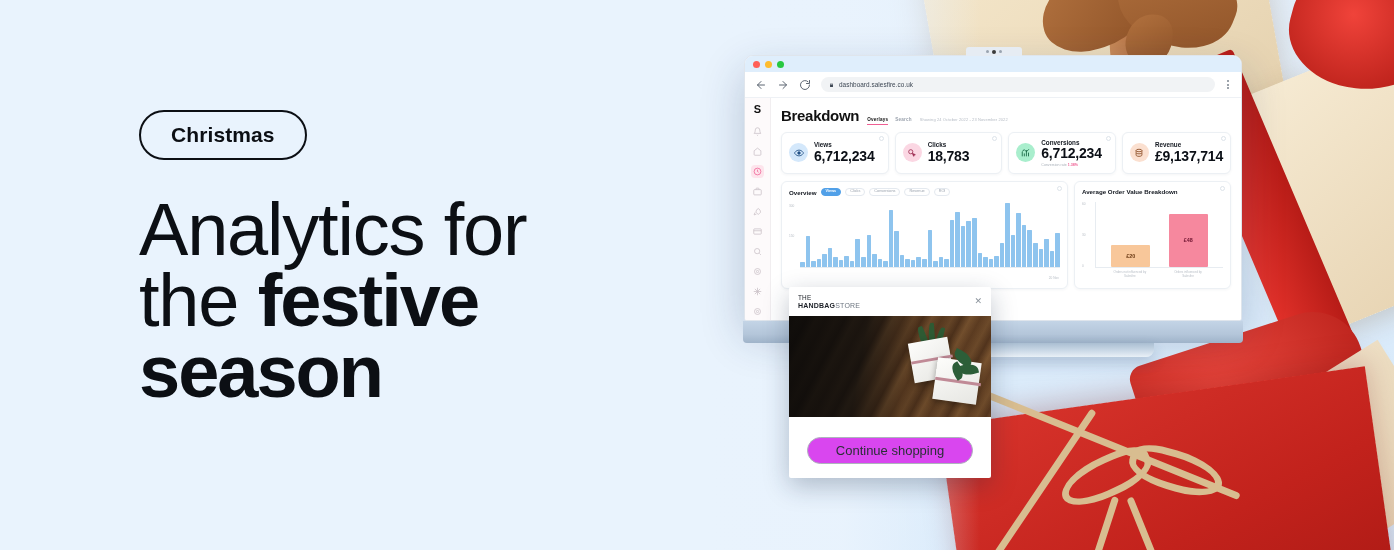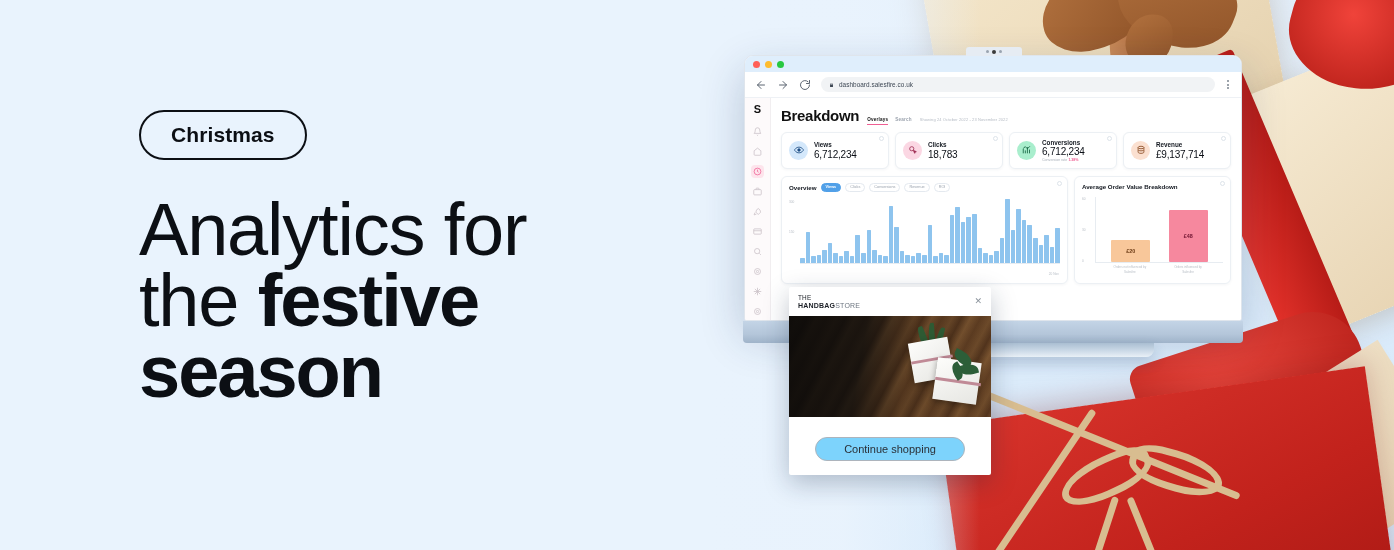--- a/index.html
+++ b/index.html
@@ -170,21 +170,21 @@
   .card .qm{ position:absolute; right:4px; top:3px; width:5px; height:5px; border-radius:50%;
              border:.6px solid #dde3ea; }
   .cicon{ width:19px; height:19px; border-radius:50%; display:flex; align-items:center;
           justify-content:center; flex:none; }
   .cicon svg{ width:10px; height:10px; }
   .c-blue{ background:#d4e8fb; color:#1f4f86; }
   .c-pink{ background:#fbd7e3; color:#9d2d52; }
   .c-green{ background:#a9eecd; color:#11623f; }
   .c-peach{ background:#fbe0d0; color:#8a4a22; }
   .clab{ font-size:6.3px; font-weight:700; color:#12171f; line-height:1.25; }
-  .cval{ font-size:10px; font-weight:400; color:#0b0f16; line-height:1.1; letter-spacing:-.2px; }
+  .cval{ font-size:14px; font-weight:700; color:#0b0f16; line-height:1.1; letter-spacing:-.2px; }
   .crate{ font-size:3.6px; color:#aab1ba; margin-top:1px; }
   .crate b{ color:#ef5f93; font-weight:700; }
 
   .panels{ display:flex; gap:6px; margin-top:7px; }
   .panel{
     background:#fff; border:1px solid #ecf0f4; border-radius:6px; padding:6px 7px;
     box-shadow:0 1px 3px rgba(30,50,80,.05); position:relative;
   }
   .p-left{ flex:1.92; }
   .p-right{ flex:1; }
@@ -262,21 +262,21 @@
   .sprig.p3{ left:31px; top:-3px; width:6px; height:28px; transform:rotate(14deg); }
   .leaf{ position:absolute; background:#2c5e38; border-radius:0 70% 0 70%; }
   .leaf.l1{ left:48px; top:22px; width:20px; height:12px; transform:rotate(28deg); }
   .leaf.l2{ left:54px; top:34px; width:19px; height:11px; transform:rotate(-14deg); }
   .leaf.l3{ left:44px; top:36px; width:17px; height:10px; transform:rotate(58deg); }
 
   .pop-foot{ padding:11px 14px 14px; text-align:center; }
   .pop-msg{ font-size:7.6px; color:#2a2f36; line-height:1.55; }
   .cta{
     display:inline-block; margin-top:9px; border:.9px solid #adb4bc; border-radius:999px;
-    padding:5px 28px; font-size:11px; color:#2a2f36; background:#7dd3fc;
+    padding:5px 28px; font-size:13px; color:#2a2f36; background:#d946ef;
   }
 </style>
 </head>
 <body>
 
 <div class="photo">
   <div class="gift gift-cream-a"></div>
   <div class="bow-brown">
       <i></i>
       <i></i>

